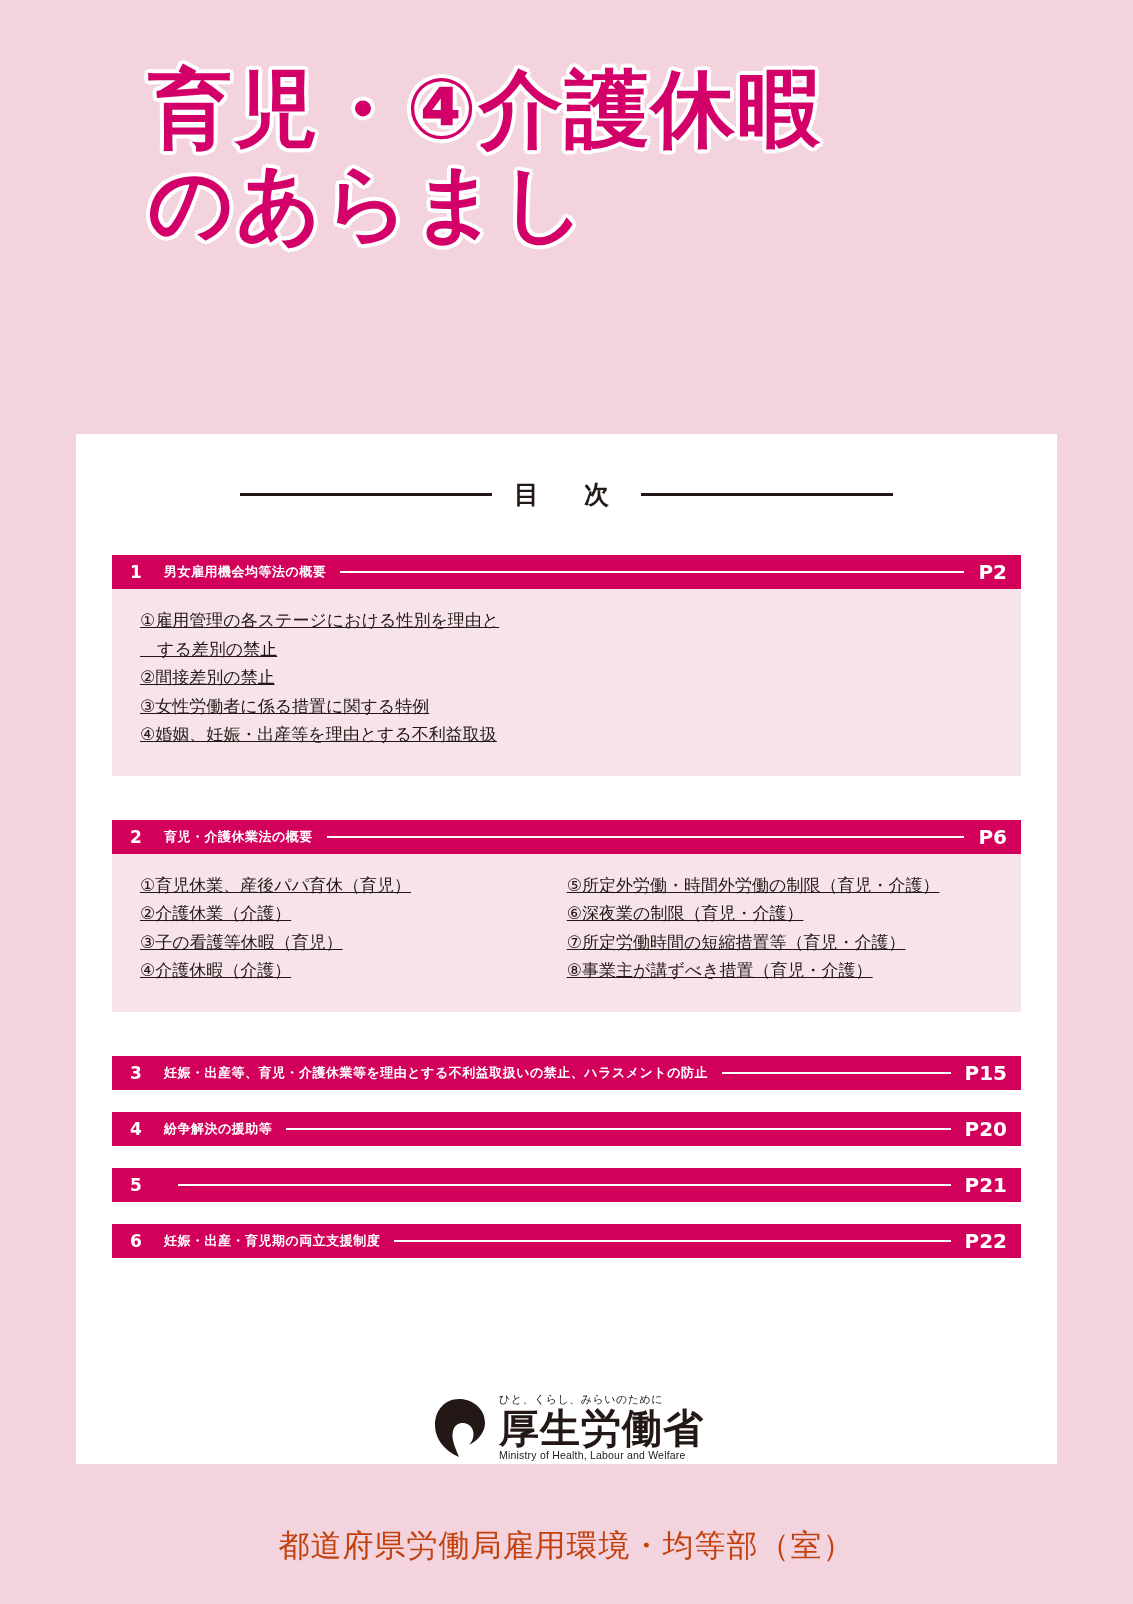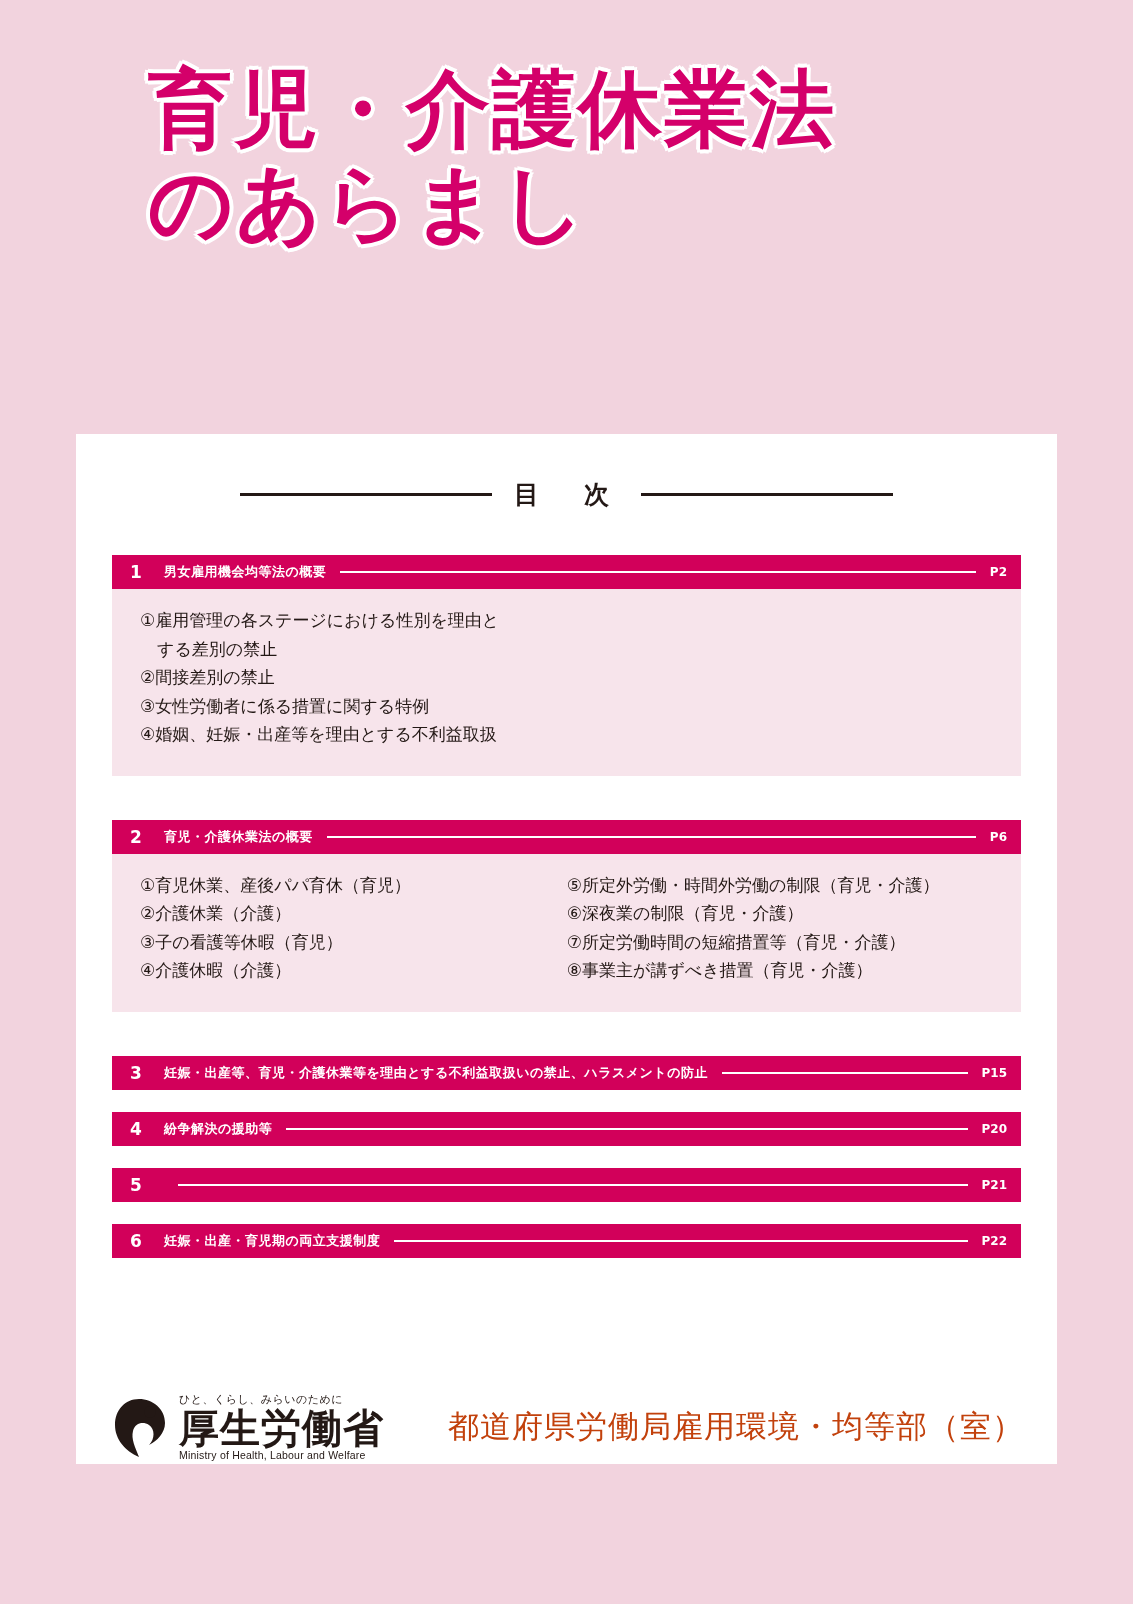--- a/index.html
+++ b/index.html
@@ -95,55 +95,57 @@
   }
   .bar .dash {
     flex: 1 1 auto;
     height: 2px;
     background: #ffffff;
     margin: 0 14px;
   }
   .bar .page {
     font-family: "DejaVu Sans", sans-serif;
     font-weight: bold;
-    font-size: 12px;
+    font-size: 20px;
     white-space: nowrap;
   }
 
   .cols {
     display: flex;
     padding: 18px 10px 0 28px;
     font-size: 17px;
     color: #231815;
     font-family: "DejaVu Sans", sans-serif;
     line-height: 1.62;
   }
   .col { flex: 1 1 50%; }
   .col.wide-left { flex: 0 0 49%; }
   .col li {
     list-style: none;
     text-indent: -1.0em;
     padding-left: 1.0em;
     margin-bottom: 1px;
+    text-decoration: underline;
   }
   .col ul { margin: 0; padding: 0; }
 
   .spacer-lg { height: 44px; }
   .spacer-sm { height: 22px; }
 
   
   .footer {
     position: absolute;
     left: 0;
     top: 1392px;
     width: 100%;
     display: flex;
     align-items: center;
     justify-content: center;
     gap: 64px;
+    flex-direction: column;
   }
   .logo-block {
     display: flex;
     align-items: flex-end;
     gap: 8px;
   }
   .logo-mark {
     width: 62px;
     height: 66px;
     position: relative;
@@ -178,21 +180,21 @@
     font-size: 31px;
     color: #c2410c;
     letter-spacing: 1px;
     white-space: nowrap;
   }
 </style>
 </head>
 <body>
 
 <div class="cover-title">
-  <div class="title-line">育児・介護休業法</div>
+  <div class="title-line">育児・④介護休暇</div>
   <div class="title-line">のあらまし</div>
 </div>
 
 <div class="panel">
 
   <div class="toc-head">
     <div class="rule"></div>
     <div class="toc-label">目　次</div>
     <div class="rule"></div>
   </div>

